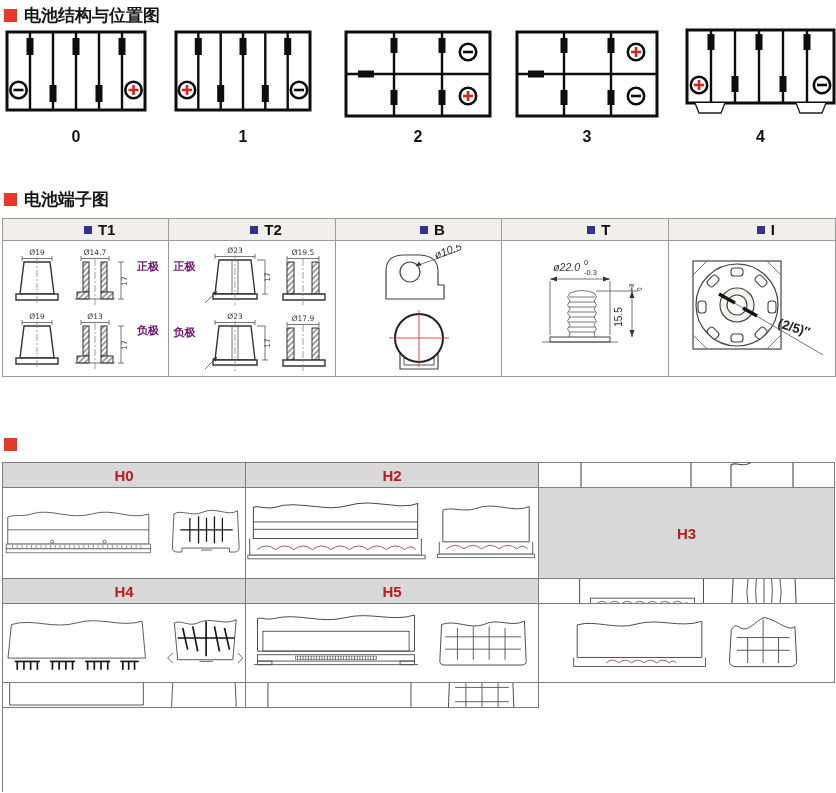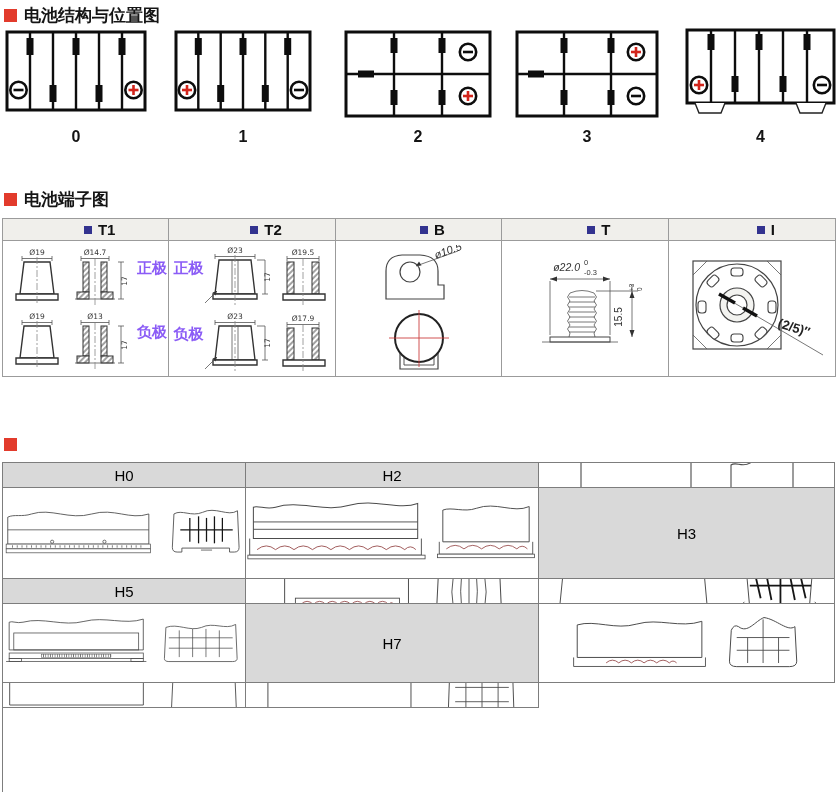--- a/index.html
+++ b/index.html
@@ -15,27 +15,27 @@
   .term-table{position:absolute;left:2px;top:218px;width:832px;height:157px;
               display:grid;grid-template-columns:repeat(5,1fr);grid-template-rows:22px 135px;
               border:1px solid #9b9b9b;background:#fff;}
   .term-head{background:#f0efeb;display:flex;align-items:center;justify-content:center;gap:6px;
              font-weight:bold;font-size:15px;border-right:1px solid #9b9b9b;border-bottom:1px solid #9b9b9b;padding-left:28px;}
   .term-head:nth-child(5){border-right:none;}
   .navy-sq{width:8px;height:8px;background:#33338f;flex:0 0 auto;}
   .term-body{position:relative;border-right:1px solid #9b9b9b;background:#fff;}
   .term-body.last{border-right:none;}
   .abs{position:absolute;}
-  .pole-label{position:absolute;font-size:15px;font-weight:bold;color:#8b5cf6;}
+  .pole-label{position:absolute;font-size:11px;font-weight:bold;color:#701a75;}
   
   .hd-grid{position:absolute;left:2px;top:462px;width:832px;height:329px;display:grid;
            grid-template-columns:243px 293px 296px;grid-template-rows:25px 91px 25px 79px 25px 84px;
            border-top:1px solid #7d7d7d;border-left:1px solid #7d7d7d;background:#fff;}
   .hd-head{background:#d9d9d9;display:flex;align-items:center;justify-content:center;
-           font-weight:normal;font-size:15px;color:#000000;
+           font-weight:bold;font-size:15px;color:#b91c1c;
            border-right:1px solid #7d7d7d;border-bottom:1px solid #7d7d7d;}
   .hd-cell{display:flex;align-items:center;justify-content:center;
            border-right:1px solid #7d7d7d;border-bottom:1px solid #7d7d7d;background:#fff;overflow:hidden;}
   
   .draw{fill:#fff;stroke:#333;stroke-width:1.4;}
   .thin{stroke:#555;stroke-width:0.8;fill:none;}
   .center{stroke:#888;stroke-width:0.8;stroke-dasharray:7 2 2 2;fill:none;}
   .dim{font-size:7.5px;fill:#333;font-family:"DejaVu Sans",sans-serif;}
   .hdraw{fill:#fff;stroke:#4c4c4c;stroke-width:1.1;}
   .hline{stroke:#4c4c4c;stroke-width:1;fill:none;}
@@ -478,20 +478,21 @@
       </svg>
       <svg width="104" height="86" viewBox="0 0 118 92">
         <path d="M10,20 L10,56 L108,56 L108,16 C90,24 70,10 48,18 C34,23 20,16 10,20 Z" class="hdraw"></path>
         <path d="M6,56 L6,70 L112,70 L112,56" class="hline"></path>
         <path d="M14,64 Q24,56 34,64 Q44,56 54,64 Q64,56 74,64 Q84,56 94,64 Q100,58 106,64" class="scallop"></path>
         <rect x="4" y="70" width="110" height="4" class="hdraw" style="stroke-width:0.9"></rect>
       </svg>
     </div>
 
     <div class="hd-head">H3</div>
+    <div class="hd-head">H4</div>
     <div class="hd-head">H5</div>
 
     <div class="hd-cell" style="gap:14px">
       <svg width="140" height="70" viewBox="0 0 155 78">
         <path d="M8,16 L8,62 L146,62 L146,12 C120,20 95,8 70,16 C45,24 25,10 8,16 Z" class="hdraw"></path>
         <rect x="20" y="47" width="116" height="9" class="hline"></rect>
         <path d="M26,54 Q33,47 40,54 Q47,47 54,54 Q61,47 68,54 Q75,47 82,54 Q89,47 96,54 Q103,47 110,54 Q117,47 124,54 Q127,50 130,54" class="scallop"></path>
       </svg>
       <svg width="76" height="70" viewBox="0 0 82 74">
         <path d="M8,18 L6,58 Q6,63 12,63 L70,63 Q76,63 76,58 L74,14 C60,22 44,10 28,18 C20,22 12,14 8,18 Z" class="hdraw"></path>
@@ -557,21 +558,20 @@
         <path d="M12,20 L10,62 Q10,66 16,66 L102,66 Q108,66 108,62 L106,16 C92,24 76,12 60,20 C44,26 28,14 12,20 Z" class="hdraw"></path>
         <line x1="16" y1="34" x2="102" y2="34" class="hline"></line>
         <line x1="16" y1="48" x2="102" y2="48" class="hline"></line>
         <line x1="30" y1="24" x2="30" y2="60" class="hline"></line>
         <line x1="48" y1="22" x2="48" y2="60" class="hline"></line>
         <line x1="66" y1="22" x2="66" y2="60" class="hline"></line>
         <line x1="84" y1="24" x2="84" y2="60" class="hline"></line>
       </svg>
     </div>
 
-    <div class="hd-head">H7</div>
 
     <div class="hd-cell" style="gap:14px">
       <svg width="140" height="66" viewBox="0 0 155 72">
         <path d="M8,16 L8,52 L146,52 L146,12 C122,20 98,8 74,15 C50,22 28,10 8,16 Z" class="hdraw"></path>
         <path d="M4,52 L4,62 L150,62 L150,52" class="hline"></path>
         <path d="M40,58 Q47,52 54,58 Q61,52 68,58 Q75,52 82,58 Q89,52 96,58 Q103,52 110,58 Q114,54 118,58" class="scallop"></path>
       </svg>
       <svg width="80" height="66" viewBox="0 0 88 72">
         <path d="M8,22 L6,56 Q6,62 14,62 L72,62 Q80,62 80,56 L78,18 C70,24 58,10 44,8 C34,12 26,26 16,18 Q11,15 8,22 Z" class="hdraw"></path>
         <line x1="43" y1="10" x2="43" y2="58" class="hline"></line>

